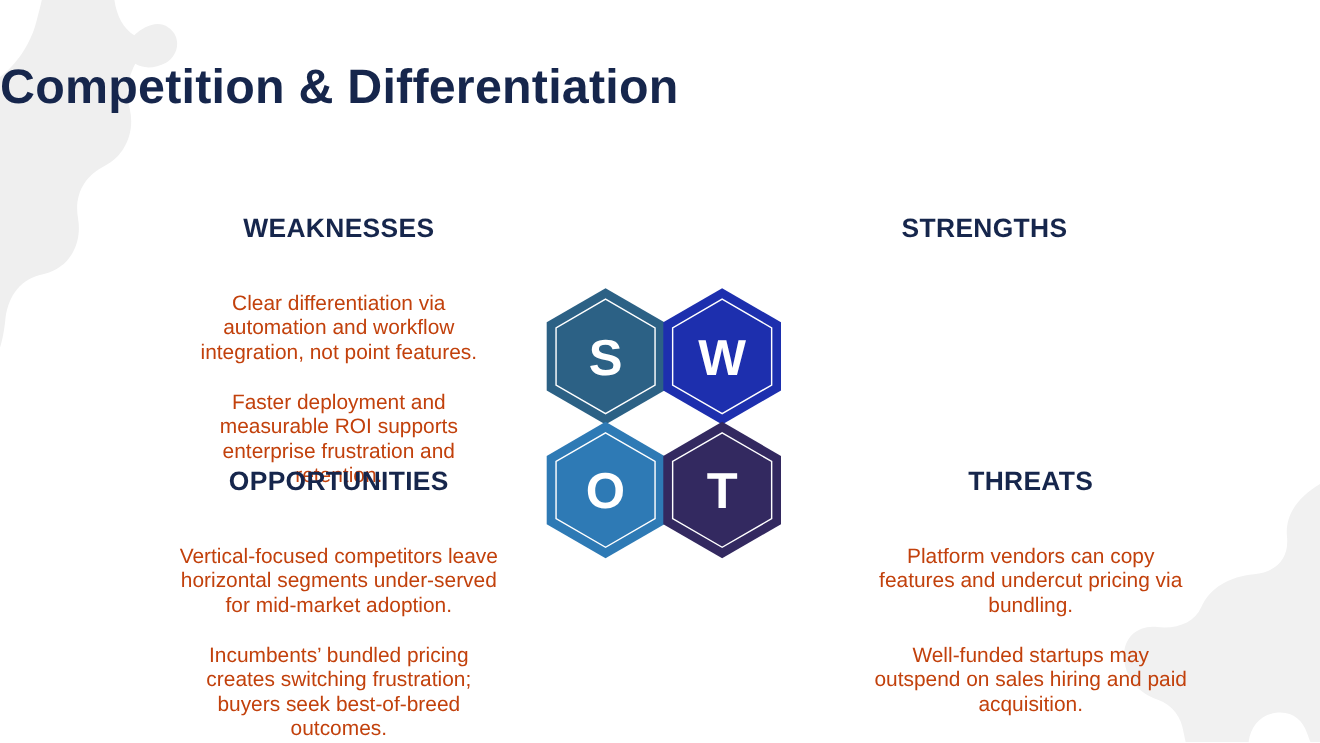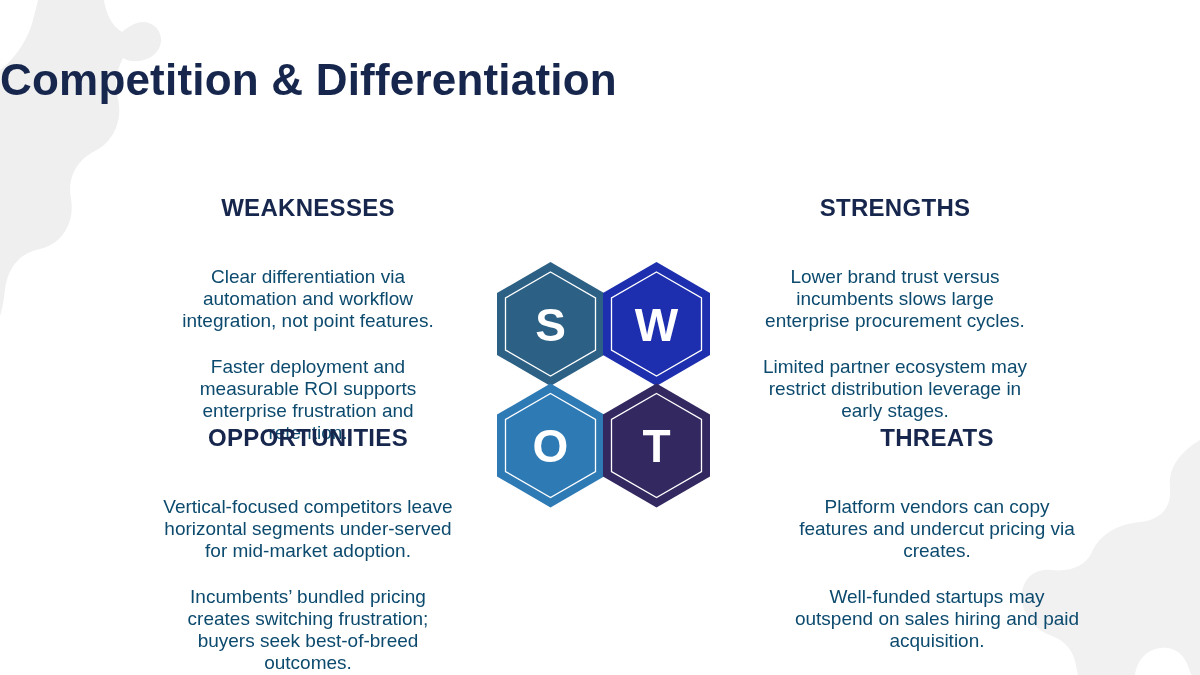--- a/index.html
+++ b/index.html
@@ -15,21 +15,21 @@
     position:absolute;top:55px;left:0;width:1200px;
     text-align:left;font-size:44px;font-weight:700;color:#16264c;
     letter-spacing:.2px;
   }
   .quadrant{position:absolute;text-align:center;}
   .q-heading{
     font-size:24px;font-weight:700;color:#16264c;margin:0 0 22px 0;
     letter-spacing:.3px;
   }
   .q-text{
-    font-size:19px;line-height:22px;color:#0c4a6e;white-space:pre-line;
+    font-size:19px;line-height:22px;color:#c2410c;white-space:pre-line;
   }
   .q-text p{margin:0 0 2px 0;}
   #q-strengths{left:147px;top:194px;width:322px;}
   #q-weaknesses{left:734px;top:194px;width:322px;}
   #q-opportunities{left:143px;top:424px;width:330px;}
   #q-threats{left:776px;top:424px;width:322px;}
   #swot-svg{position:absolute;left:490px;top:258px;}
   .hex-letter{
     font-family:"Liberation Sans","DejaVu Sans",sans-serif;
     font-size:46px;font-weight:700;fill:#ffffff;text-anchor:middle;
@@ -57,49 +57,41 @@
 integration, not point features.</p>
     <p>Faster deployment and
 measurable ROI supports
 enterprise frustration and
 retention.</p>
   </div>
 </div>
 
 <div class="quadrant" id="q-weaknesses">
   <div class="q-heading">STRENGTHS</div>
-  <div class="q-text">
-    <p>Lower brand trust versus
-incumbents slows large
-enterprise procurement cycles.</p>
-    <p>Limited partner ecosystem may
-restrict distribution leverage in
-early stages.</p>
-  </div>
 </div>
 
 <div class="quadrant" id="q-opportunities">
   <div class="q-heading">OPPORTUNITIES</div>
   <div class="q-text">
     <p>Vertical-focused competitors leave
 horizontal segments under-served
 for mid-market adoption.</p>
     <p>Incumbents’ bundled pricing
 creates switching frustration;
 buyers seek best-of-breed
 outcomes.</p>
   </div>
 </div>
 
 <div class="quadrant" id="q-threats">
   <div class="q-heading">THREATS</div>
   <div class="q-text">
     <p>Platform vendors can copy
 features and undercut pricing via
-creates.</p>
+bundling.</p>
     <p>Well-funded startups may
 outspend on sales hiring and paid
 acquisition.</p>
   </div>
 </div>
 
 <svg id="swot-svg" width="227" height="255" viewBox="0 0 227 255">
 
   <g>
     <polygon points="60.5,4 114,35 114,97 60.5,128 7,97 7,35" fill="#2c6185"></polygon>

